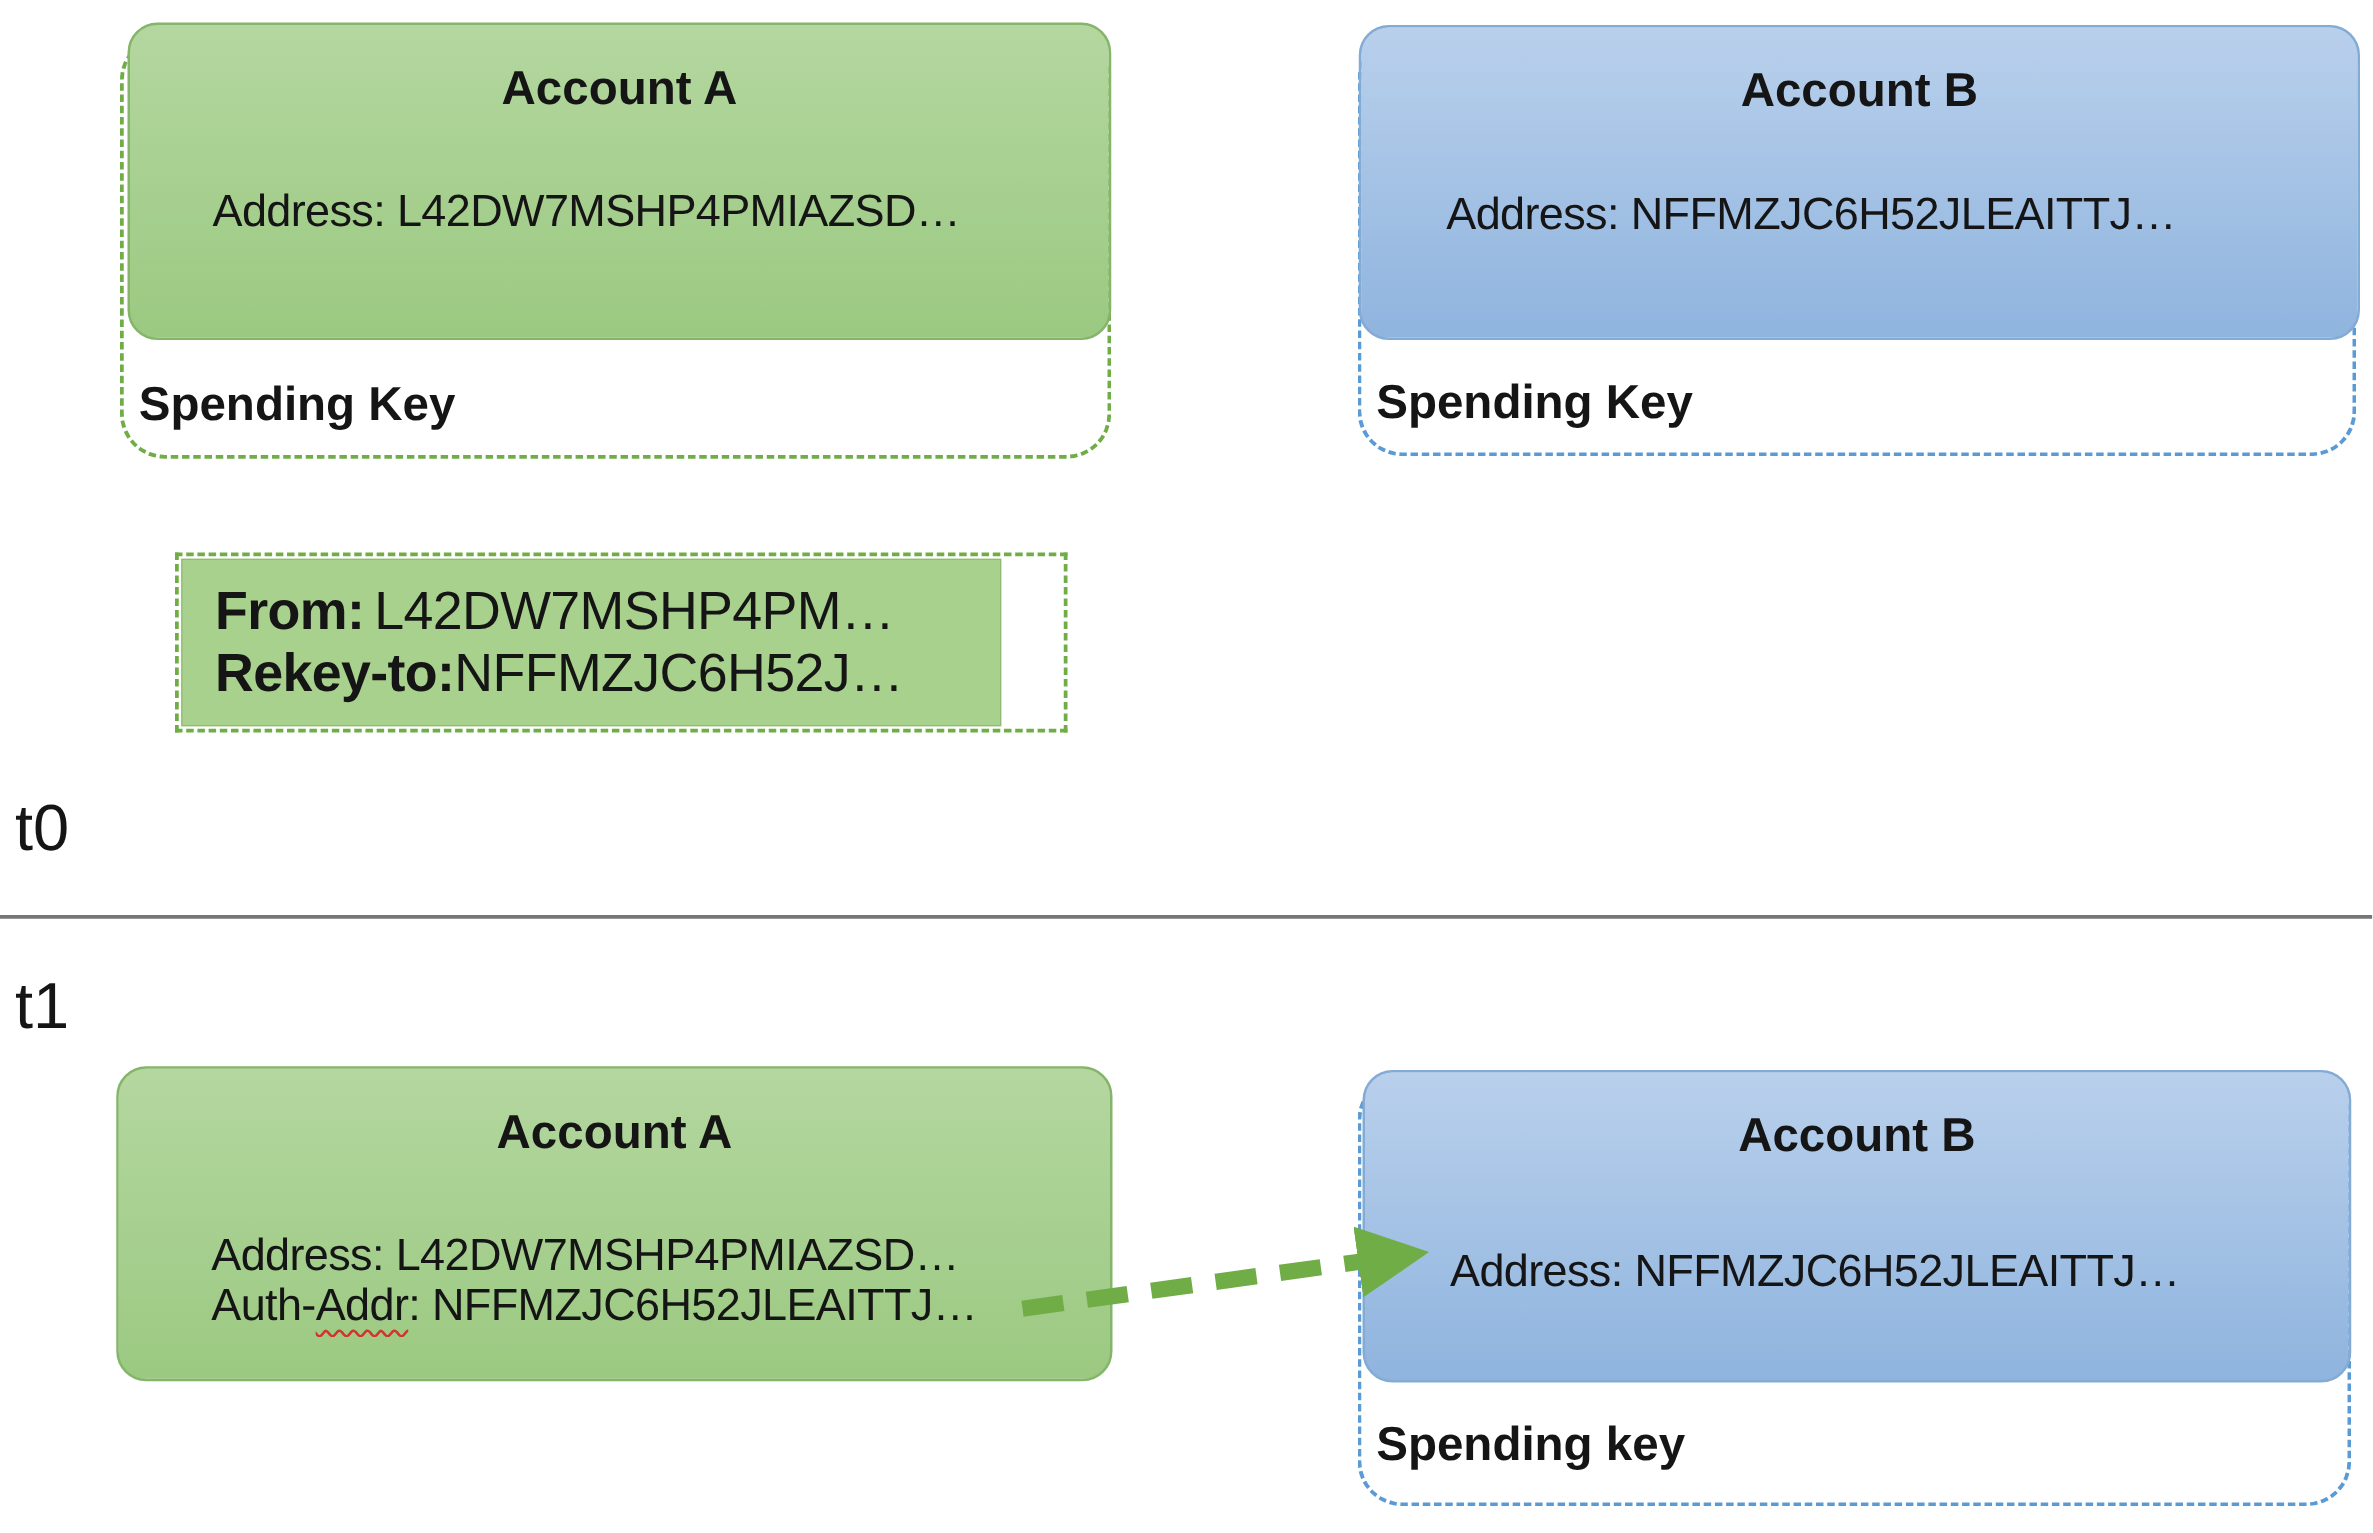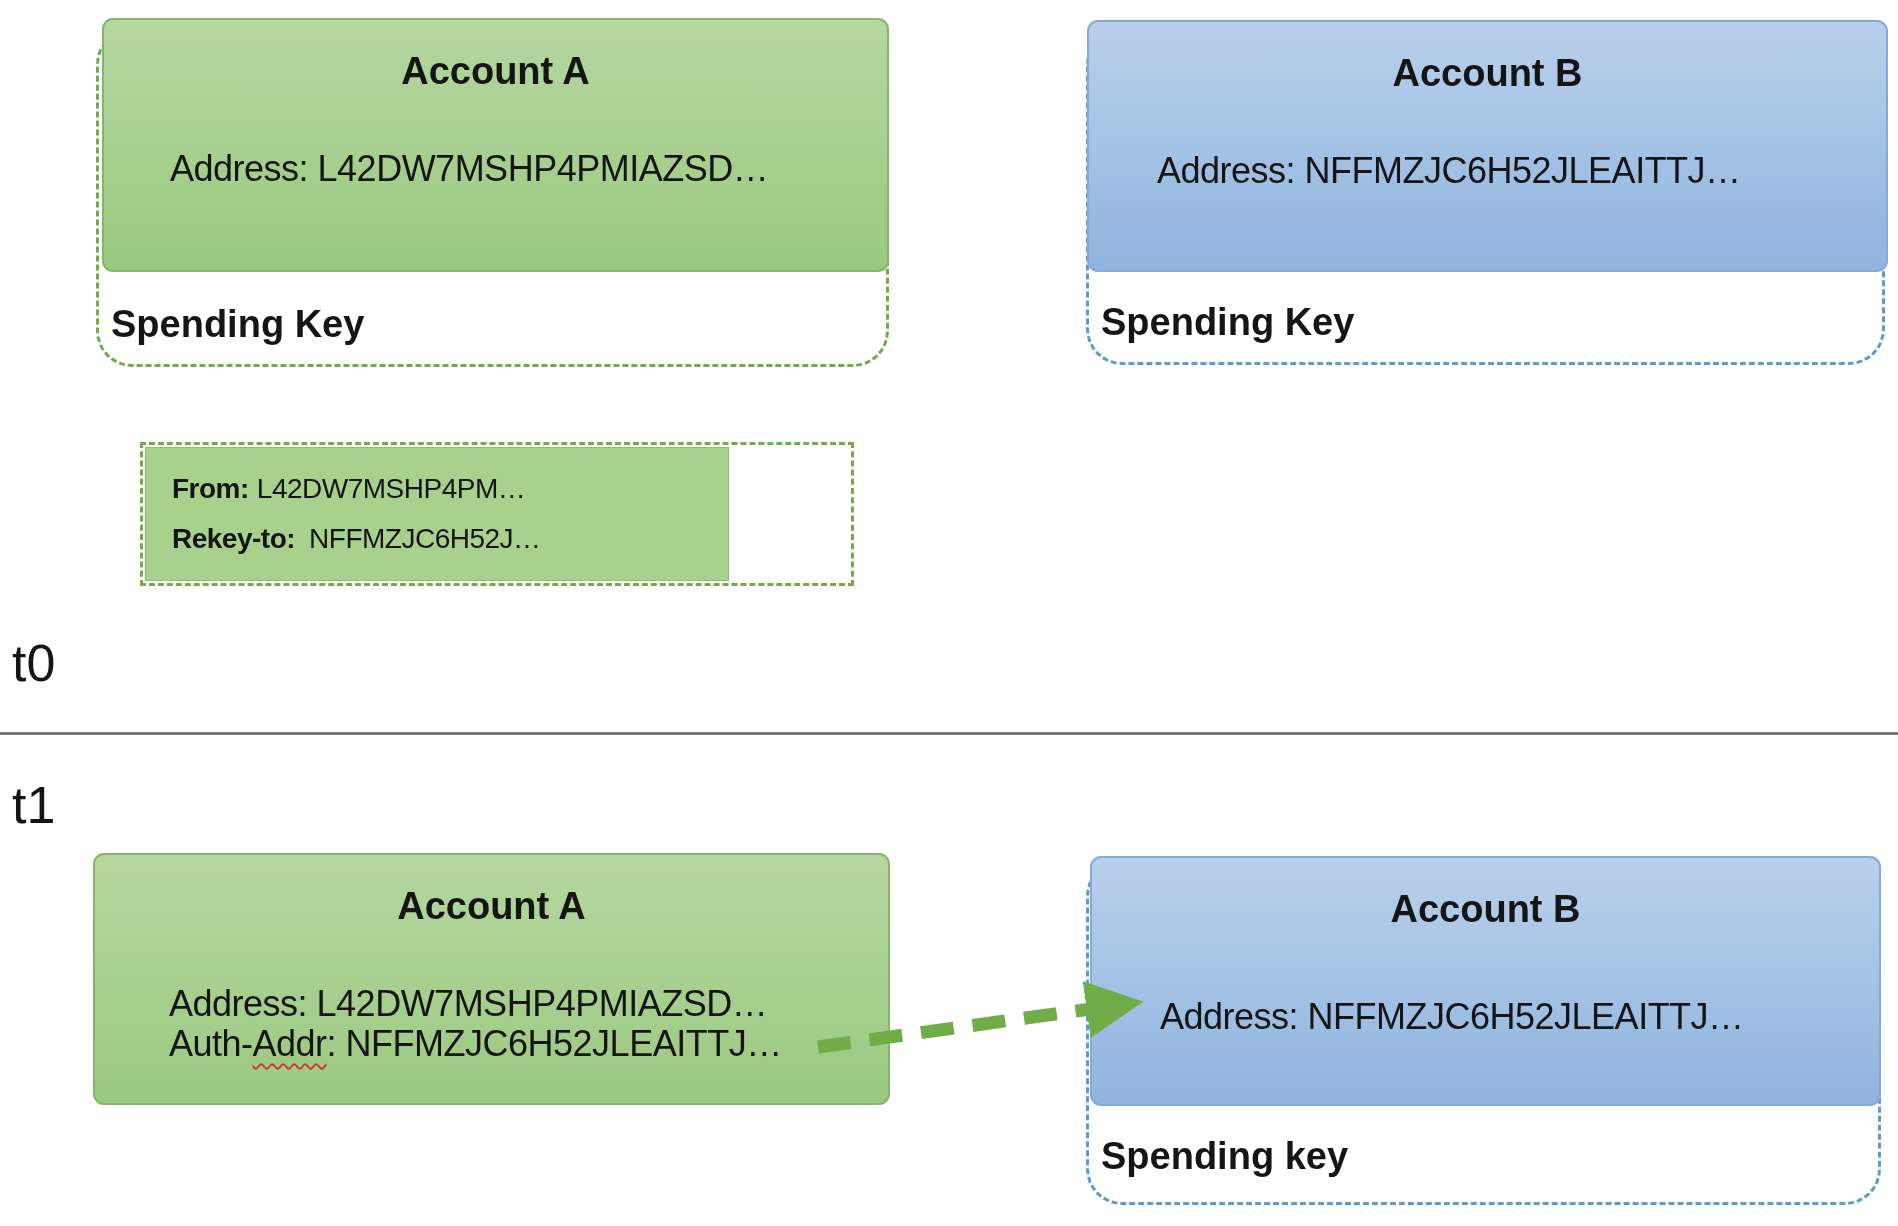--- a/index.html
+++ b/index.html
@@ -37,21 +37,21 @@
   .dash-box.green{border:3px dashed var(--green-dashed);}
   .dash-box.blue{border:3px dashed var(--blue-dashed);}
   .spend-label{
     position:absolute;left:12px;right:0;bottom:18px;
     text-align:left;
     font-weight:bold;font-size:38px;line-height:44px;
   }
   
   .acct-box{
     position:absolute;
-    border-radius:11px;
+    border-radius:24px;
     box-sizing:border-box;
   }
   .acct-box.green{
     background:linear-gradient(180deg,var(--green-fill-top) 0%,var(--green-fill-bottom) 100%);
     border:2px solid var(--green-solid-border);
   }
   .acct-box.blue{
     background:linear-gradient(180deg,var(--blue-fill-top) 0%,var(--blue-fill-bottom) 100%);
     border:2px solid var(--blue-solid-border);
   }
@@ -76,32 +76,32 @@
   
   .txn{
     position:absolute;
     left:140px;top:442px;width:714px;height:144px;
     border:3px dashed var(--green-dashed);
     box-sizing:border-box;
     display:flex;
   }
   .txn-green{
     margin:2px;
-    width:584px;
+    width:656px;
     background:var(--txn-green-fill);
     border:1px solid var(--txn-green-border);
     box-sizing:border-box;
     padding:16px 0 0 26px;
-    font-size:28px;line-height:50px;
+    font-size:43px;line-height:50px;
     letter-spacing:-0.5px;
     white-space:nowrap;
   }
   .txn-green .lbl{font-weight:bold;}
   .txn-green .val{margin-left:8px;}
-  .txn-green .val.wide{margin-left:14px;}
+  .txn-green .val.wide{margin-left:0;}
   .txn-sig{
     flex:1;
     display:flex;align-items:center;justify-content:center;
     font-weight:bold;font-size:38px;
   }
   
   .time-label{
     position:absolute;left:12px;
     font-size:52px;line-height:58px;
   }

